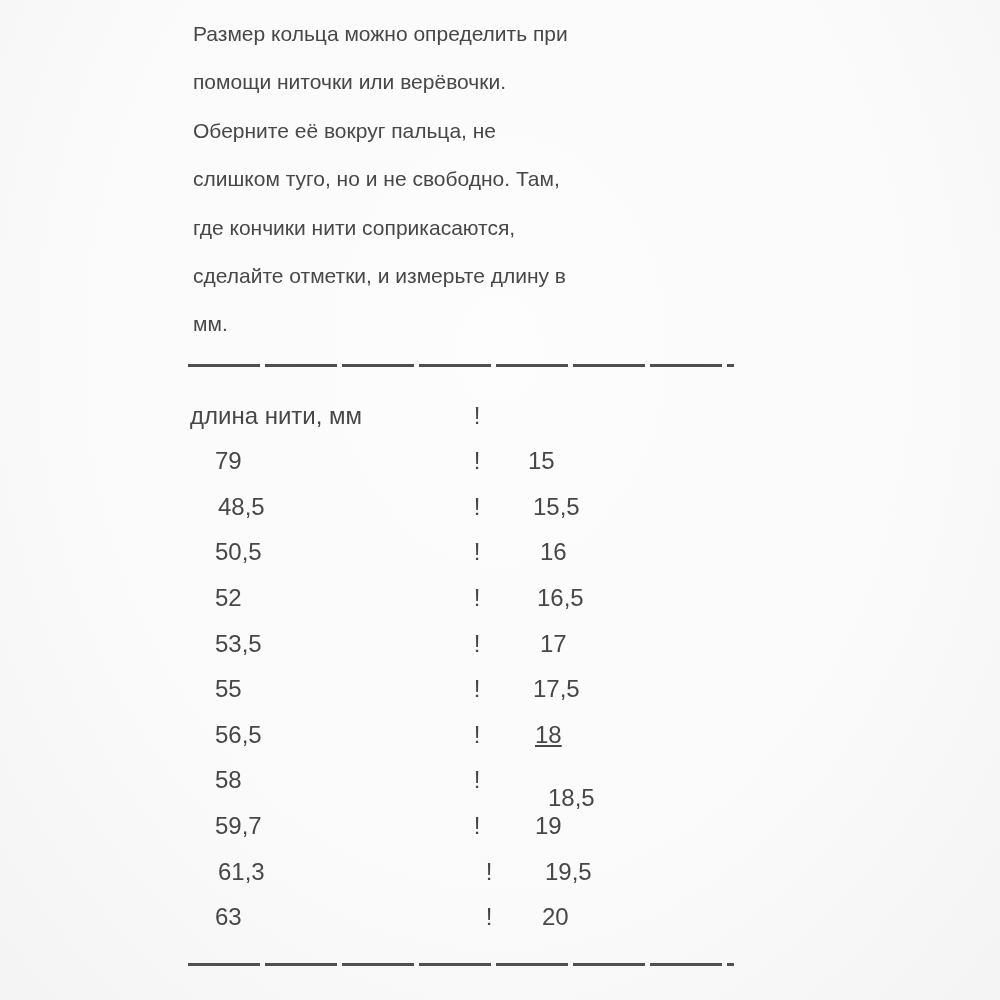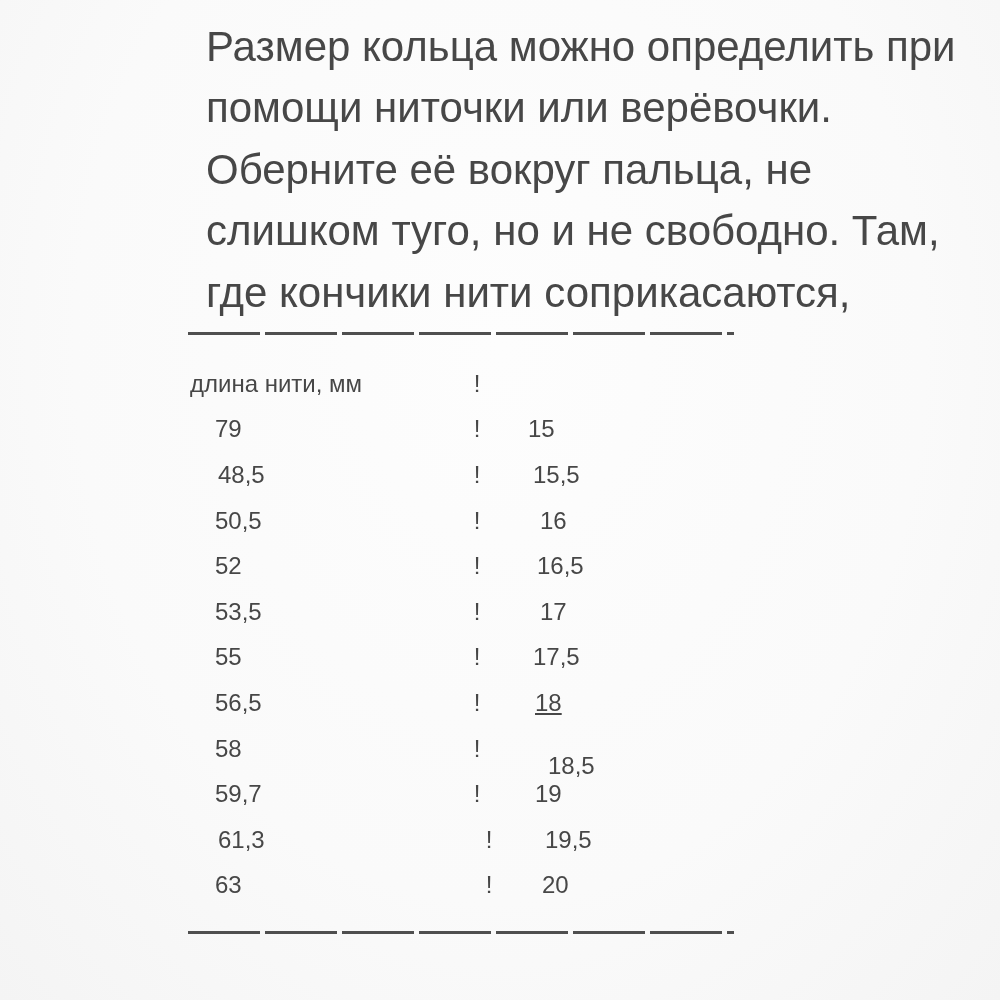--- a/index.html
+++ b/index.html
@@ -12,22 +12,22 @@
     background: radial-gradient(ellipse at 50% 35%, #fdfdfd 0%, #fafafa 60%, #f4f4f4 100%);
     font-family: "Liberation Sans", "DejaVu Sans", sans-serif;
     color: #474747;
     overflow: hidden;
   }
   .page {
     padding: 8px 0 0 190px;
     width: 810px;
   }
   .intro p {
-    margin: 16px;
-    font-size: 42px;
+    margin: 3px;
+    font-size: 21px;
     line-height: 45.4px;
     white-space: nowrap;
     font-weight: 400;
   }
   .divider {
     height: 3px;
     width: 546px;
     margin-left: -2px;
     background: repeating-linear-gradient(to right, #4f4f4f 0px, #4f4f4f 72px, transparent 72px, transparent 77px);
   }
@@ -65,20 +65,22 @@
 <body>
 
 <div class="page">
 
   <div class="intro">
     <p>Размер кольца можно определить при</p>
     <p>помощи ниточки или верёвочки.</p>
     <p>Оберните её вокруг пальца, не</p>
     <p>слишком туго, но и не свободно. Там,</p>
     <p>где кончики нити соприкасаются,</p>
+    <p>сделайте отметки, и измерьте длину в</p>
+    <p>мм.</p>
   </div>
 
   <div class="divider top"></div>
 
   <div class="ring-table">
 
     <div class="t-row header-row">
       <span class="c1">длина нити, мм</span>
       <span class="sep">!</span>
     </div>

